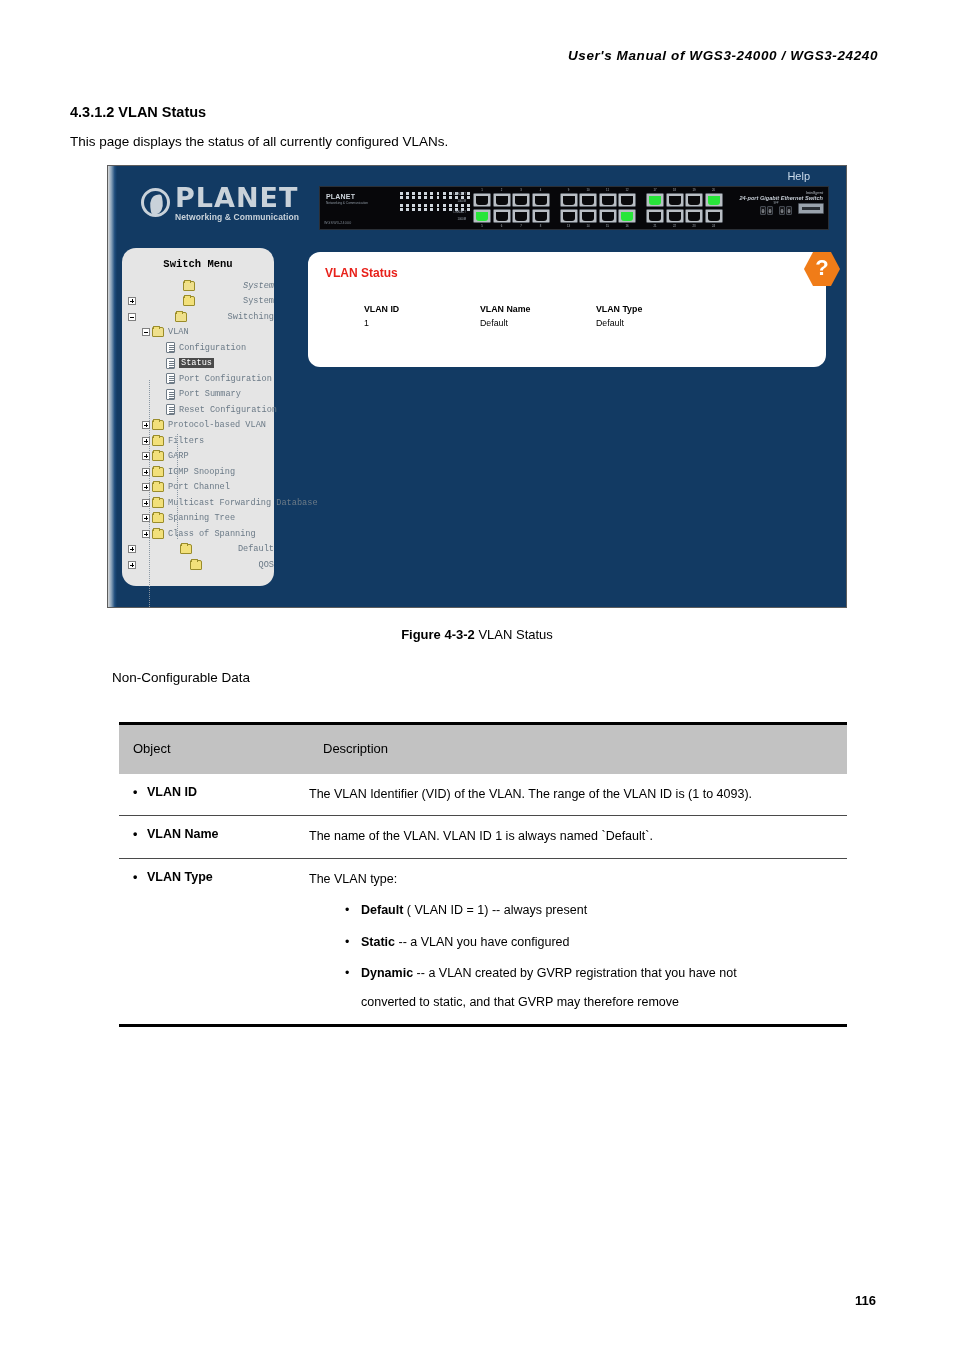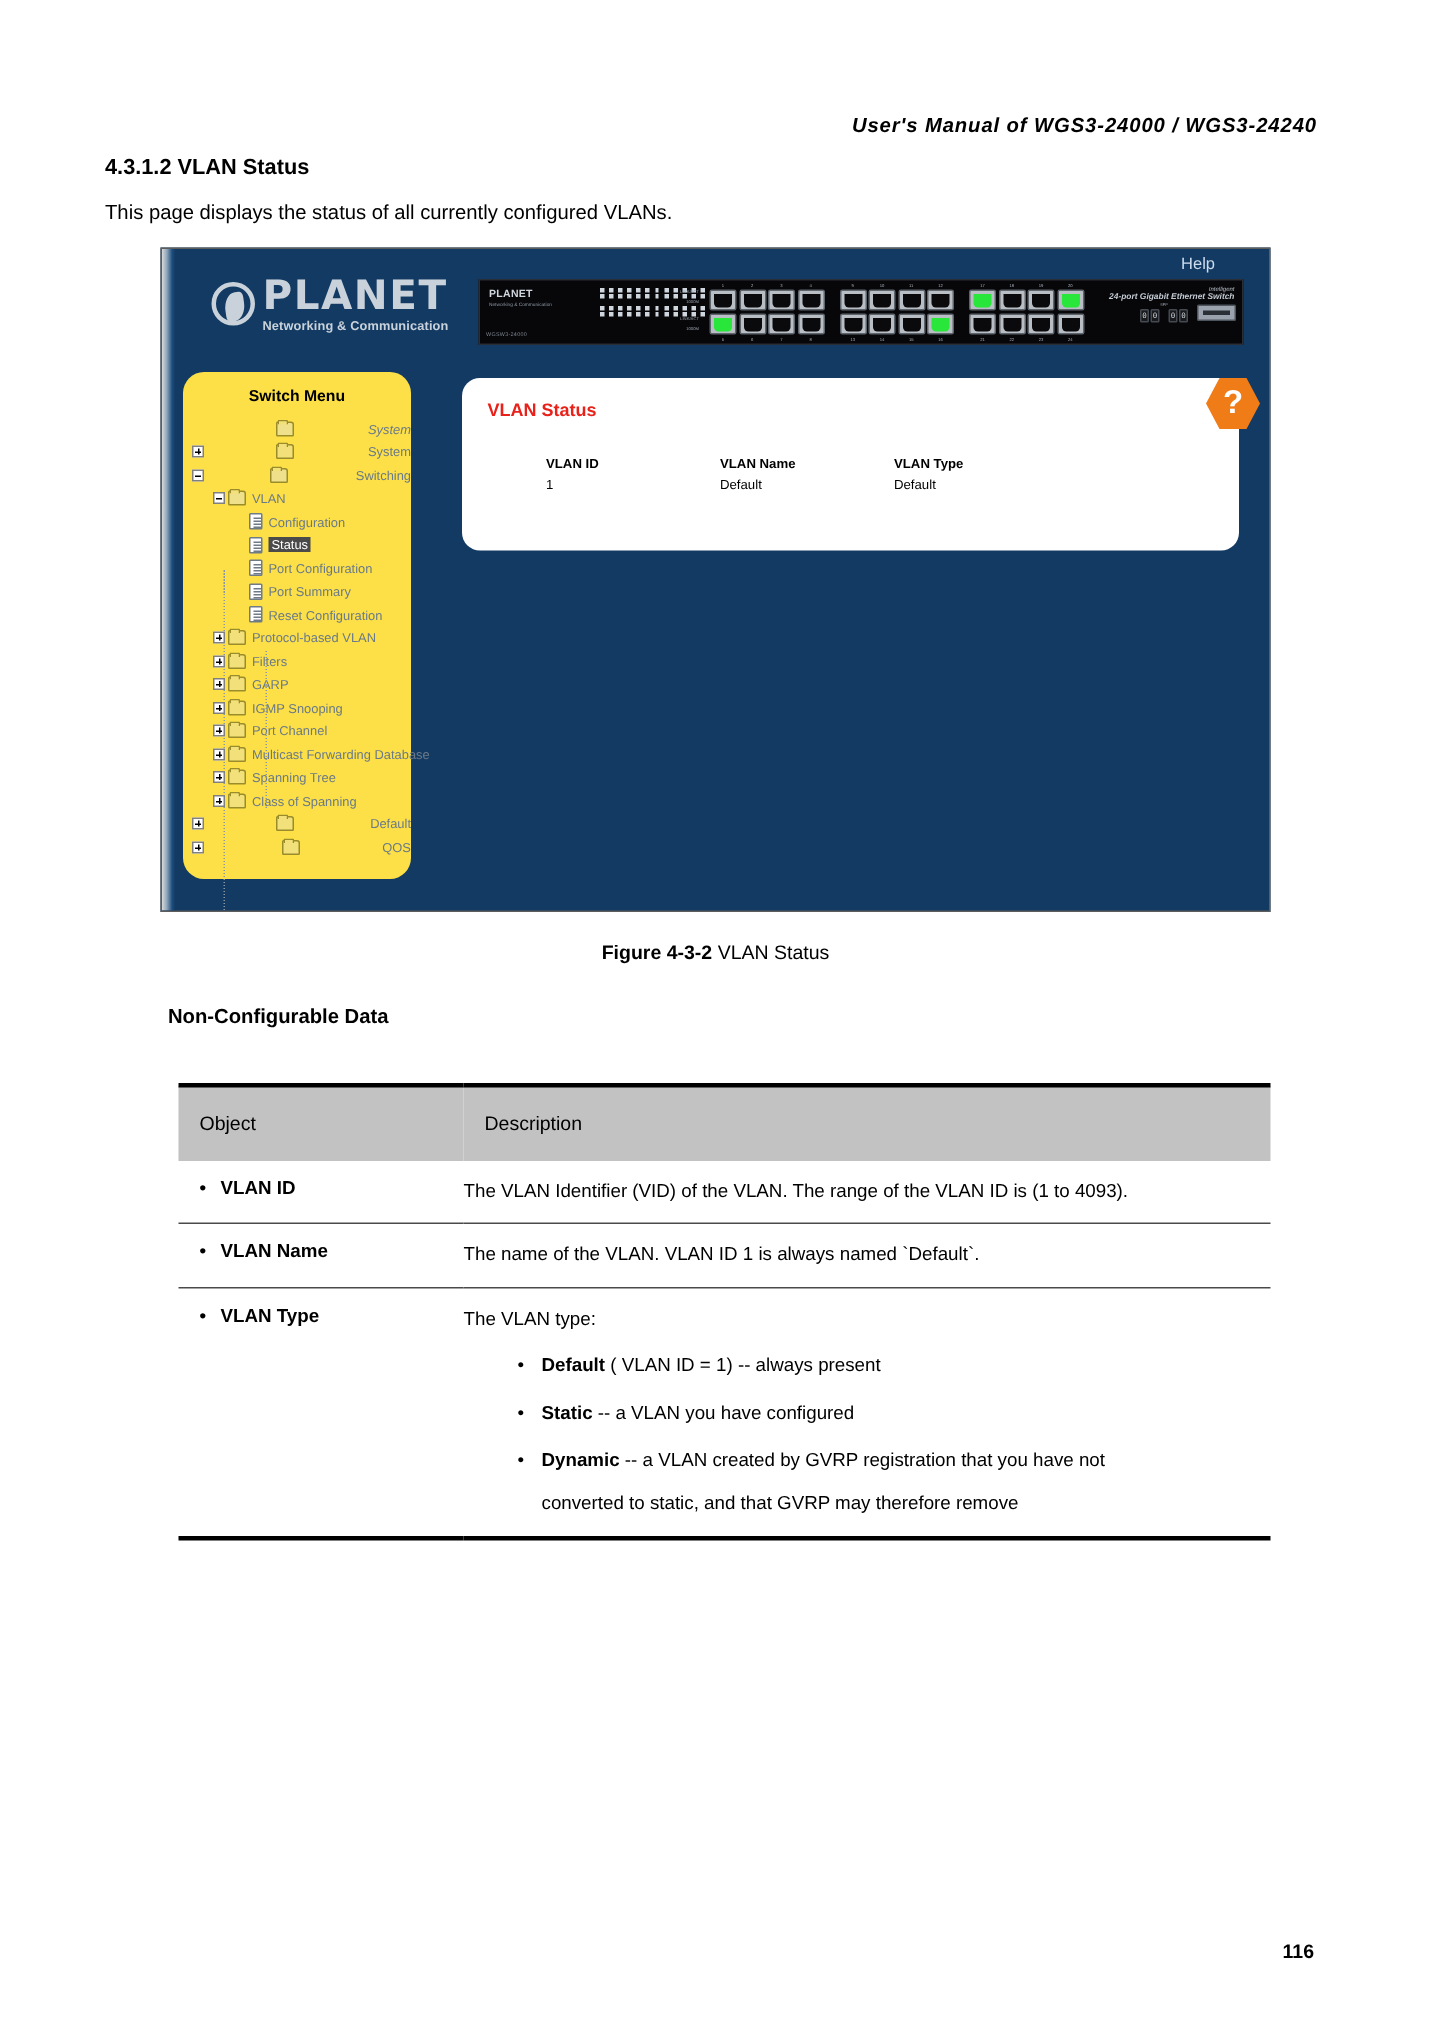--- a/index.html
+++ b/index.html
@@ -11,21 +11,21 @@
     width: 954px; height: 1350px;
     position: relative;
     font-family: "Liberation Sans", sans-serif;
     color: #000;
     overflow: hidden;
   }
 
   
   .doc-header {
     position: absolute;
-    top: 76px; right: 76px;
+    top: 48px; right: 76px;
     font-size: 13.5px;
     font-weight: bold;
     font-style: italic;
     letter-spacing: 0.6px;
     white-space: nowrap;
   }
 
   
   .section-heading {
     position: absolute;
@@ -184,22 +184,23 @@
     position: absolute; right: 5px; top: 3px; text-align: right;
   }
   .dev-title-top { font-size: 4px; color: #b7bec6; font-style: italic; }
   .dev-title-main { font-size: 5.6px; color: #c5ccd4; font-weight: bold; font-style: italic; }
 
   
   .menu-card {
     position: absolute;
     left: 14px; top: 82px;
     width: 152px; height: 338px;
-    background: #fde047;
+    background: #e5e5e5;
     border-radius: 14px;
+    font-family: Liberation Mono, monospace;
   }
   .menu-title {
     text-align: center;
     font-size: 10.5px;
     font-weight: bold;
     color: #000;
     padding-top: 10px;
   }
   .tree { margin-top: 8px; padding-left: 6px; }
   .tnode {
@@ -301,21 +302,21 @@
     top: 627px; left: 0; width: 954px;
     text-align: center;
     font-size: 13px;
   }
   .fig-caption b { font-weight: bold; }
 
   
   .ncd-title {
     position: absolute;
     left: 70px; top: 670px;
-    font-size: 13.5px; font-weight: bold; padding-left: 42px;
+    font-size: 13.5px; font-weight: normal; padding-left: 42px;
   }
 
   
   .desc-table {
     position: absolute;
     left: 119px; top: 722px;
     width: 728px;
     border-collapse: collapse;
     font-size: 12.5px;
   }

